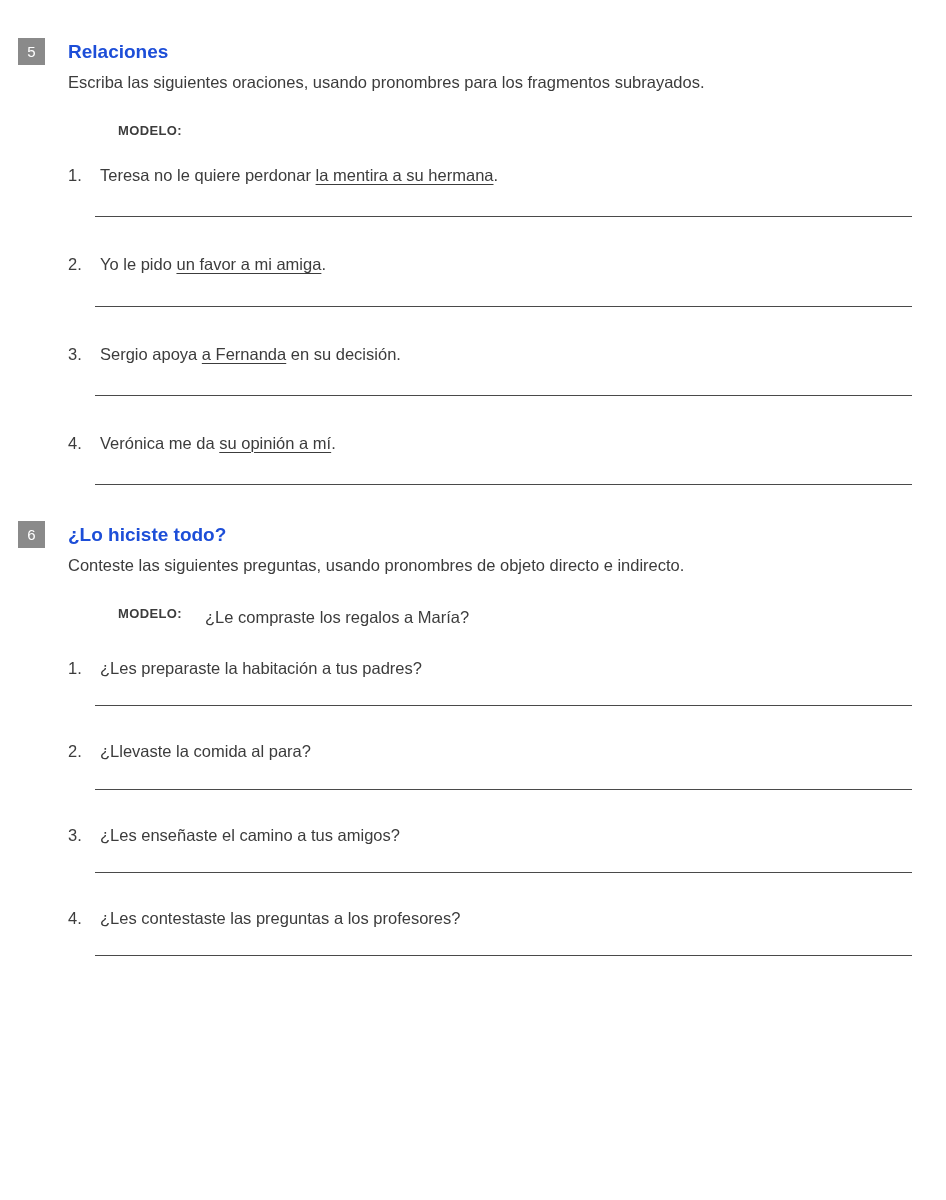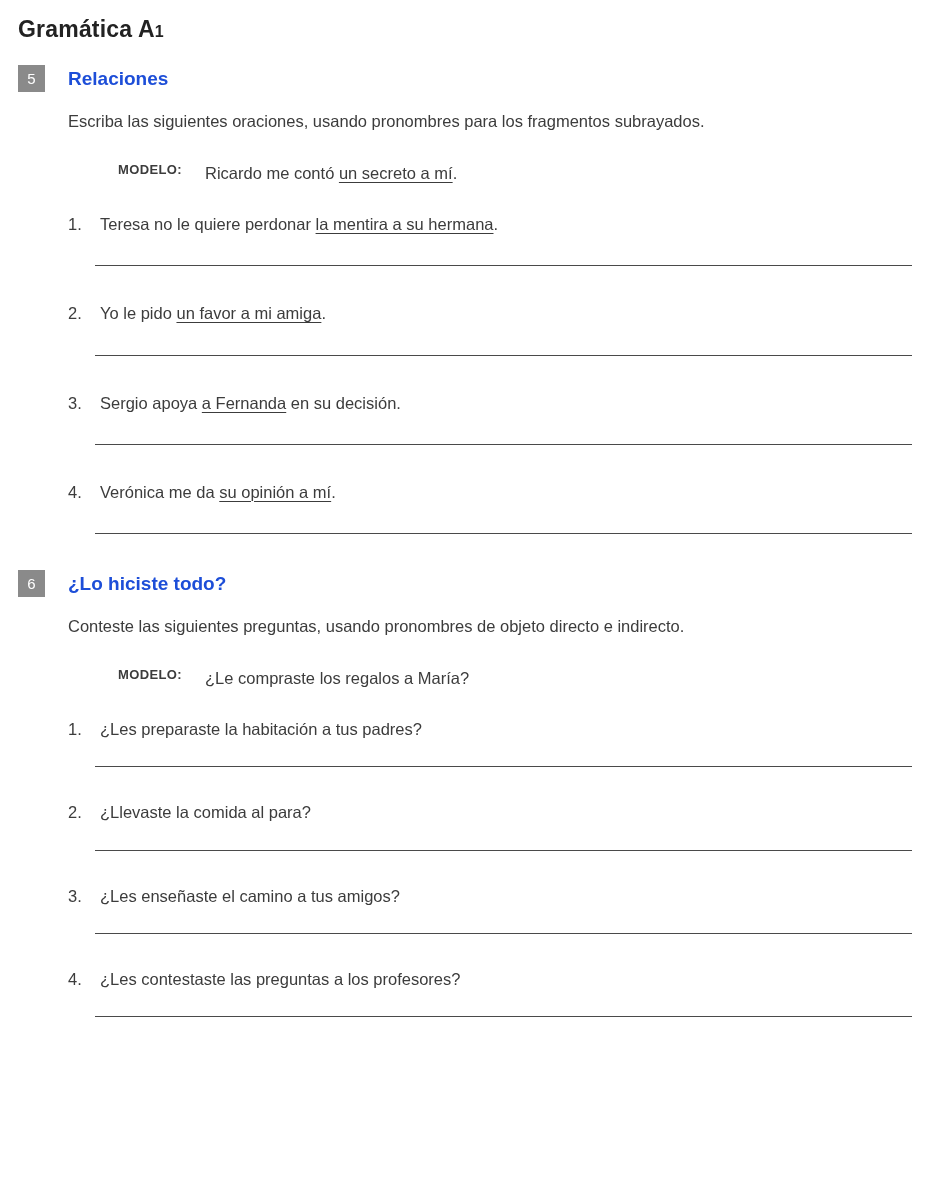--- a/index.html
+++ b/index.html
@@ -34,21 +34,21 @@
     display: flex; align-items: center; justify-content: center;
   }
   .ex-title {
     font-size: 19px;
     font-weight: bold;
     color: #1d4ed8;
     margin-left: 23px;
     padding-top: 3px;
   }
 
-  .ex-body { margin-left: 50px; margin-top: 20px; }
+  .ex-body { margin-left: 50px; margin-top: 8px; }
 
   .instructions { font-size: 16.5px; margin-bottom: 28px; }
 
   .modelo { display: flex; margin-left: 27px; margin-bottom: 26px; text-align: center; }
   .modelo-label {
     font-weight: bold;
     font-size: 13px;
     letter-spacing: 0.4px;
     flex: 0 0 110px;
     padding-top: 3px;
@@ -70,34 +70,32 @@
   }
 
   .tight .answer-line { margin-top: 26px; }
   .tight .item { margin-bottom: 34px; }
 </style>
 </head>
 <body>
 
 <div class="page">
 
-  <h1 class="page-title"><span>Gramática A</span><span class="title-sub">1</span></h1>
 
   <section class="exercise">
     <div class="ex-header">
       <div class="badge">5</div>
       <h2 class="ex-title">Relaciones</h2>
     </div>
     <div class="ex-body">
       <p class="instructions">Escriba las siguientes oraciones, usando pronombres para los fragmentos subrayados.</p>
 
       <div class="modelo">
         <span class="modelo-label">MODELO:</span>
         <div class="modelo-text">
-          <p><span>Ricardo me contó </span><span class="u">un secreto a mí</span><span>.</span></p>
         </div>
       </div>
 
       <div class="item">
         <div class="item-row">
           <span class="item-num">1.</span>
           <span class="item-text"><span>Teresa no le quiere perdonar </span><span class="u">la mentira a su hermana</span><span>.</span></span>
         </div>
         <div class="answer-line"></div>
       </div>

